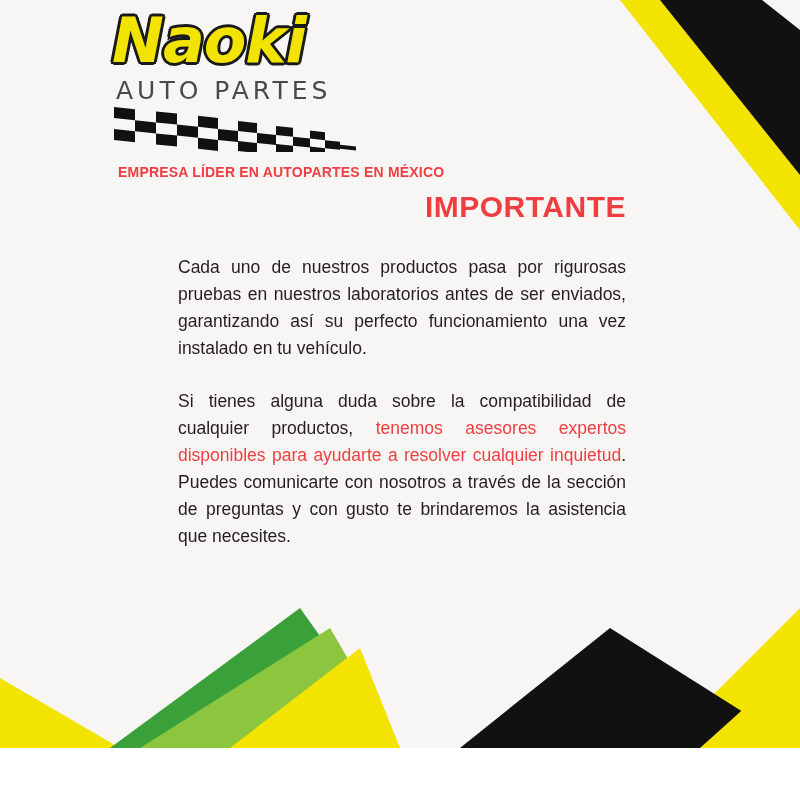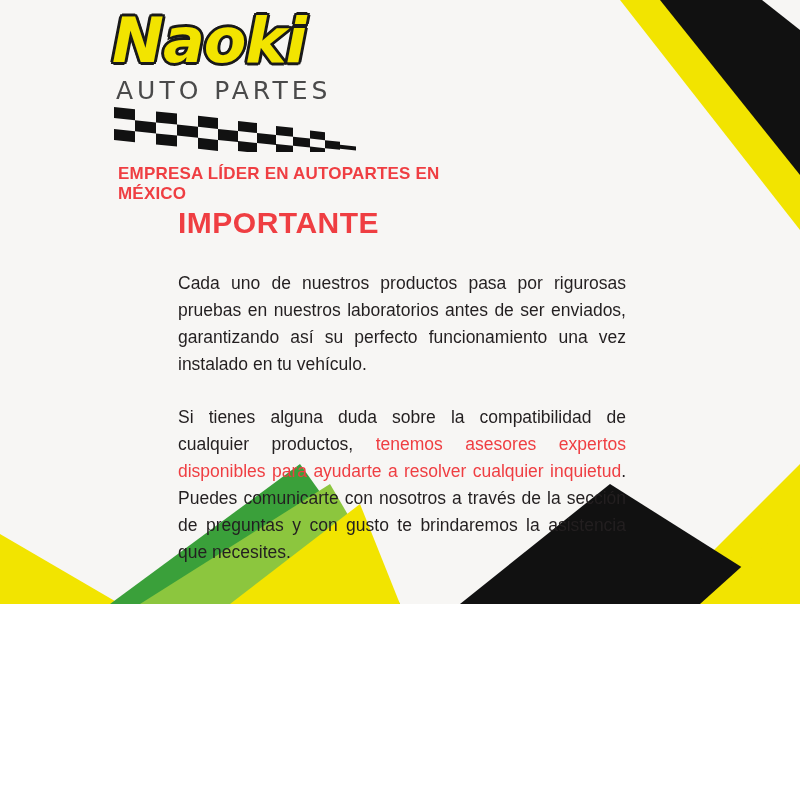--- a/index.html
+++ b/index.html
@@ -9,21 +9,21 @@
   body {
     width: 800px;
     height: 800px;
     background: #ffffff;
     font-family: "Liberation Sans", sans-serif;
     overflow: hidden;
   }
   .page {
     position: relative;
     width: 800px;
-    height: 604px;
+    height: 748px;
     background: #f7f6f4;
     overflow: hidden;
   }
   
   .deco {
     position: absolute;
     pointer-events: none;
   }
   .deco svg { display: block; }
 
@@ -64,40 +64,41 @@
     margin: 2px 0 0 4px;
     font-weight: normal;
   }
   .checker {
     margin-top: 2px;
     margin-left: 2px;
   }
   .tagline {
     font-family: "Liberation Sans", sans-serif;
     font-weight: bold;
-    font-size: 17px;
+    font-size: 14px;
     letter-spacing: 0.2px;
     color: #ef3e42;
     margin: 8px 0 0 6px;
   }
 
   
   .content {
     position: absolute;
     left: 178px;
     top: 190px;
     width: 448px;
   }
   .headline {
     font-family: "Liberation Sans", sans-serif;
     font-weight: bold;
     font-size: 30px;
     color: #ef3e42;
     letter-spacing: 0.5px;
-    margin: 16px 0 30px 0;
+    margin: 0 0 30px 0;
+    text-align: right;
   }
   .para {
     font-family: "Liberation Sans", sans-serif;
     font-weight: normal;
     font-size: 17.5px;
     line-height: 27px;
     color: #231f20;
     text-align: justify;
     margin: 0 0 26px 0;
   }

